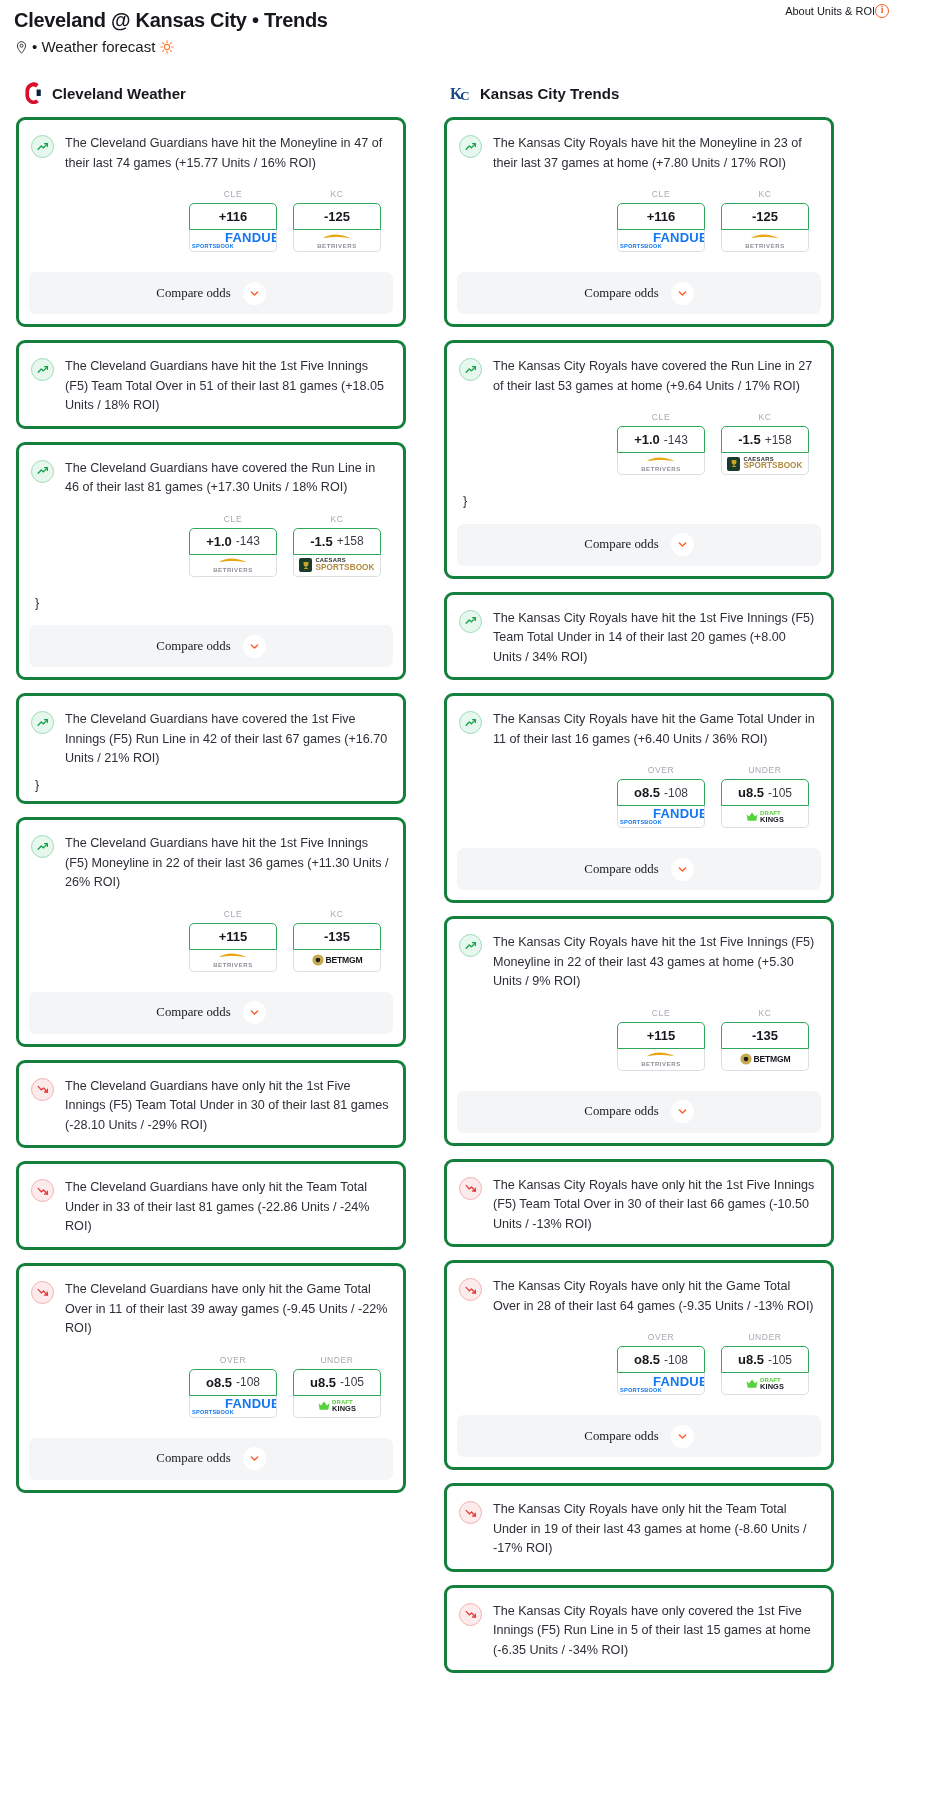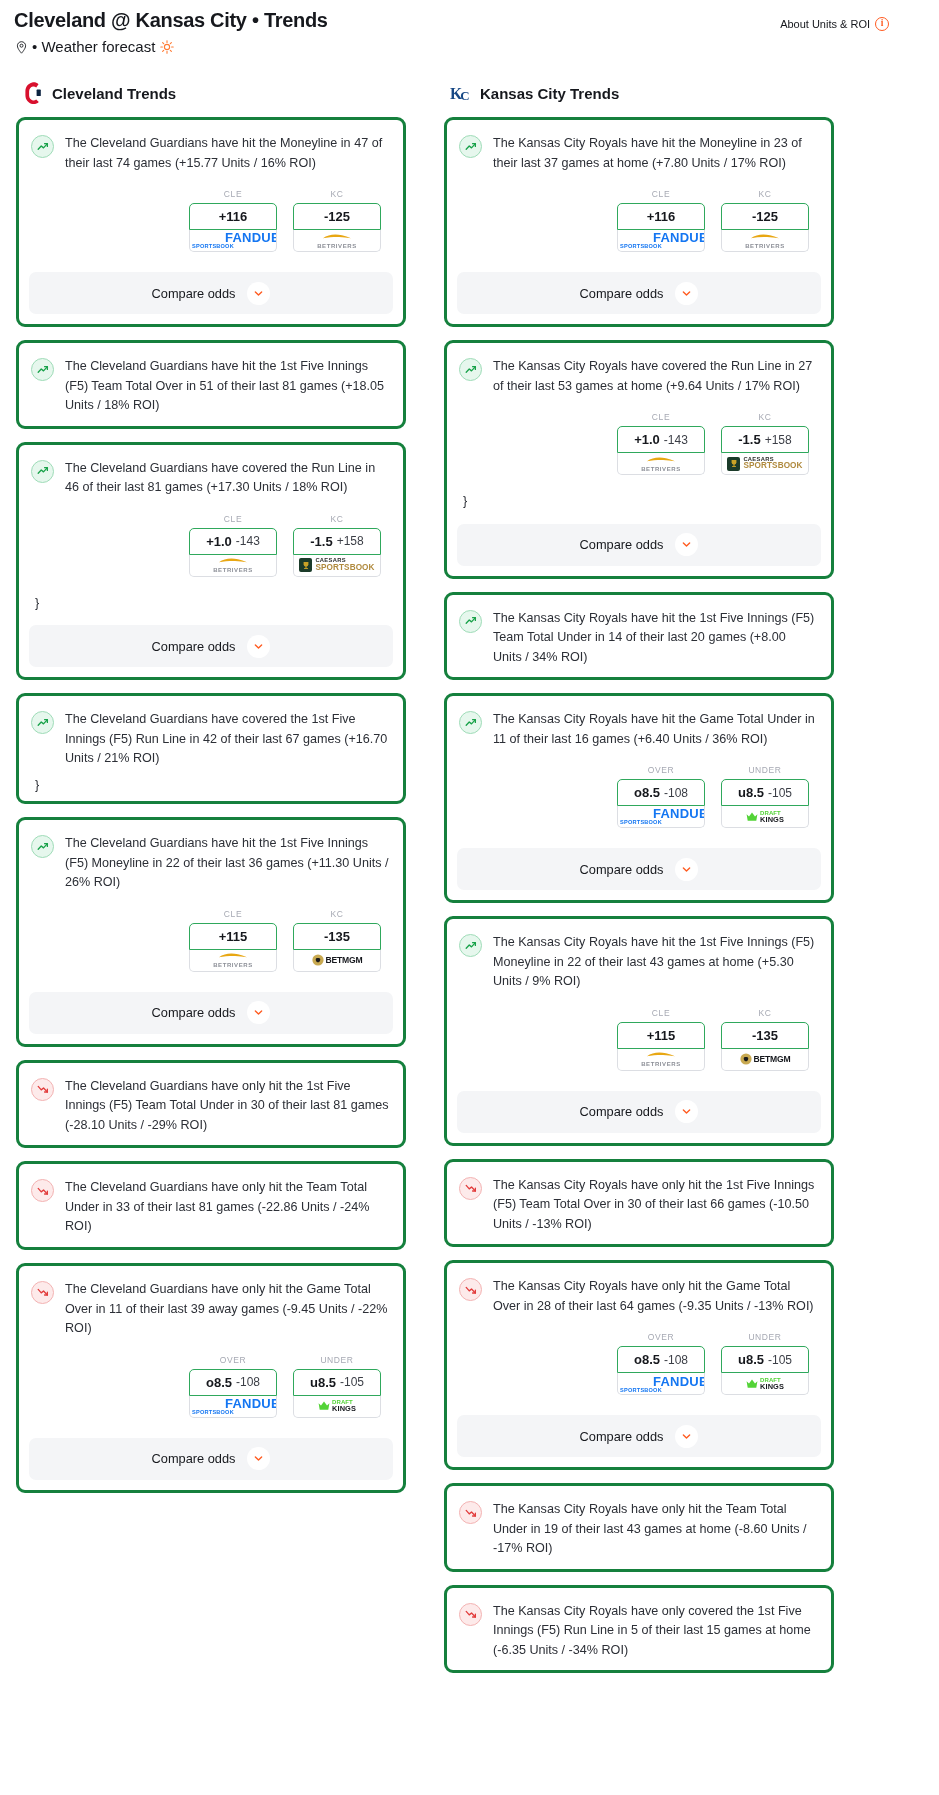--- a/index.html
+++ b/index.html
@@ -15,22 +15,22 @@
   
   .pagehead {
     display: flex; align-items: flex-start; justify-content: space-between;
     padding: 4px 6px 0 6px;
   }
   .title {
     font-size: 20px; font-weight: bold; letter-spacing: -0.3px;
     color: #16181d; line-height: 1.2; margin: 4px 0 0 0;
   }
   .about {
-    display: flex; align-items: center; gap: 5px;
-    font-size: 11px; color: #16181d; white-space: nowrap; margin-top: 13px;
+    display: flex; align-items: center; 
+    font-size: 11px; color: #16181d; white-space: nowrap; margin-top: 0;
   }
   .info-circle {
     width: 14px; height: 14px; border-radius: 50%;
     border: 1.4px solid #ff5a1f; color: #ff5a1f;
     font-size: 9.5px; font-weight: bold; line-height: 11px; text-align: center;
     font-family: "Liberation Serif", serif;
   }
   .subhead {
     display: flex; align-items: center; gap: 5px;
     padding: 6px 6px 0 8px; font-size: 15px; color: #16181d;
@@ -117,20 +117,21 @@
   .bk-dk .crown { width: 12px; height: 10px; }
   .bk-dk .txt { display:flex; flex-direction:column; line-height: 1; }
   .bk-dk .t1 { font-size: 6px; font-weight: bold; color: #53d337; letter-spacing:0.1px;}
   .bk-dk .t2 { font-size: 7.4px; font-weight: bold; color: #16181d; letter-spacing:0.1px;}
 
   
   .compare {
     background: #f4f5f7; margin: 6px 10px 10px 10px; border-radius: 7px;
     height: 42px; display: flex; align-items: center; justify-content: center; gap: 12px;
     cursor: pointer;
+    font-family: Liberation Serif, serif;
   }
   .compare-label { font-size: 12.8px; color: #16181d; }
   .chev {
     width: 23px; height: 23px; border-radius: 50%; background: #fff;
     display: flex; align-items: center; justify-content: center;
   }
 </style>
 </head>
 <body>
 
@@ -169,21 +170,21 @@
     </span>
   </div>
 
   <div class="columns" id="columns">
       <div class="column">
         <div class="col-head">
           <span class="team-logo"><svg viewBox="0 0 22 24" width="22" height="24">
               <path d="M16.5 3.2C14.8 1.6 12.4 1 10.2 1.5 6.2 2.4 3.4 5.9 3.4 10.2v4c0 4.4 3 8.1 7.2 8.8 2.3.4 4.6-.4 6.2-2l-2.6-2.6c-.9.8-2.1 1.2-3.3 1-2.2-.4-3.8-2.4-3.8-4.9v-4c0-2.4 1.6-4.5 3.8-4.9 1.2-.2 2.4.2 3.3 1z" fill="#d8102d"></path>
               <rect x="14.6" y="8.6" width="4.2" height="6.4" rx="0.6" fill="#0c2340"></rect>
             </svg></span>
-          <h2>Cleveland Trends</h2>
+          <h2>Cleveland Weather</h2>
         </div>
         <div class="card">
           <div class="card-body">
             <div class="trend-row">
               <span class="badge up">
                 <svg viewBox="0 0 16 16" width="14" height="14">
                   <polyline points="2.5,10.5 6,6.8 8.6,9 13,4.2" fill="none" stroke="#19a24a" stroke-width="1.5" stroke-linecap="round" stroke-linejoin="round"></polyline>
                   <polyline points="9.8,4.2 13,4.2 13,7.3" fill="none" stroke="#19a24a" stroke-width="1.5" stroke-linecap="round" stroke-linejoin="round"></polyline>
                 </svg>
               </span>

